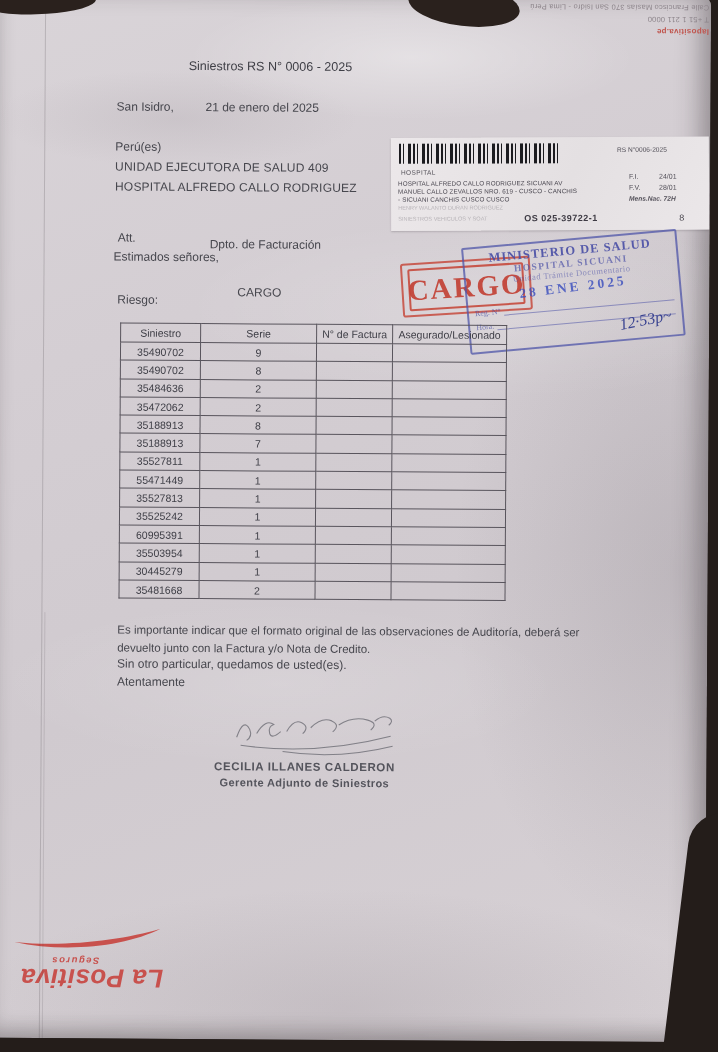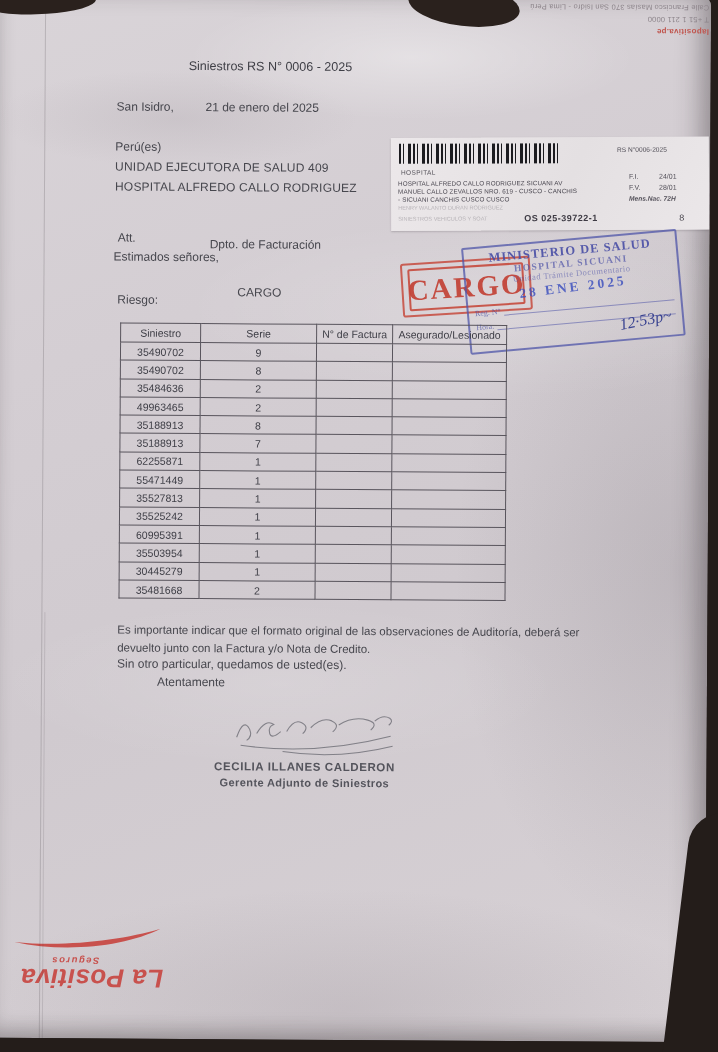--- a/index.html
+++ b/index.html
@@ -120,21 +120,21 @@
   .claims th,.claims td{
     border:1px solid #59555d;font-weight:normal;
     font-size:10.5px;color:#3e3e46;text-align:center;
     height:17.3px;padding:0;overflow:hidden;white-space:nowrap;
   }
   .claims th{height:18px;}
 
   
   .note{left:122px;top:628px;width:478px;font-size:11.5px;line-height:18px;color:#47474e;}
   .closing1{left:122px;top:664px;}
-  .closing2{left:122px;top:682px;margin-left:40px;}
+  .closing2{left:122px;top:682px;}
 
   
   .sig-img{left:228px;top:710px;}
   .sig-name{left:150px;top:767px;width:320px;text-align:center;font-weight:bold;font-size:11.5px;letter-spacing:.6px;color:#54545c;}
   .sig-title{left:150px;top:783px;width:320px;text-align:center;font-weight:bold;font-size:11px;letter-spacing:.4px;color:#54545c;}
 
   
   .logo{
     left:12px;top:920px;width:158px;height:78px;
     transform:rotate(180deg);
@@ -236,39 +236,39 @@
             <td></td>
             <td></td>
           </tr>
           <tr>
             <td>35484636</td>
             <td>2</td>
             <td></td>
             <td></td>
           </tr>
           <tr>
-            <td>49963465</td>
+            <td>35472062</td>
             <td>2</td>
             <td></td>
             <td></td>
           </tr>
           <tr>
             <td>35188913</td>
             <td>8</td>
             <td></td>
             <td></td>
           </tr>
           <tr>
             <td>35188913</td>
             <td>7</td>
             <td></td>
             <td></td>
           </tr>
           <tr>
-            <td>62255871</td>
+            <td>35527811</td>
             <td>1</td>
             <td></td>
             <td></td>
           </tr>
           <tr>
             <td>55471449</td>
             <td>1</td>
             <td></td>
             <td></td>
           </tr>

